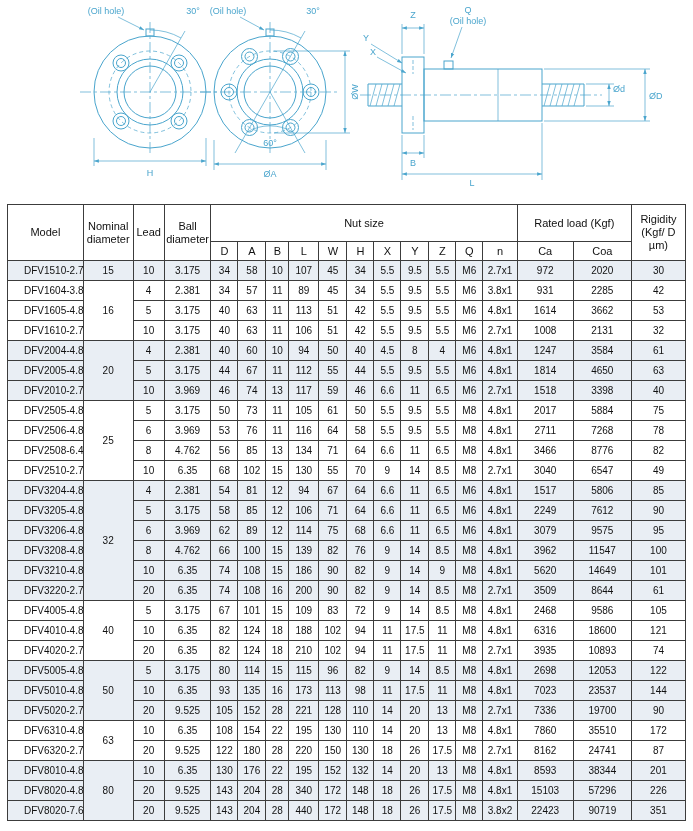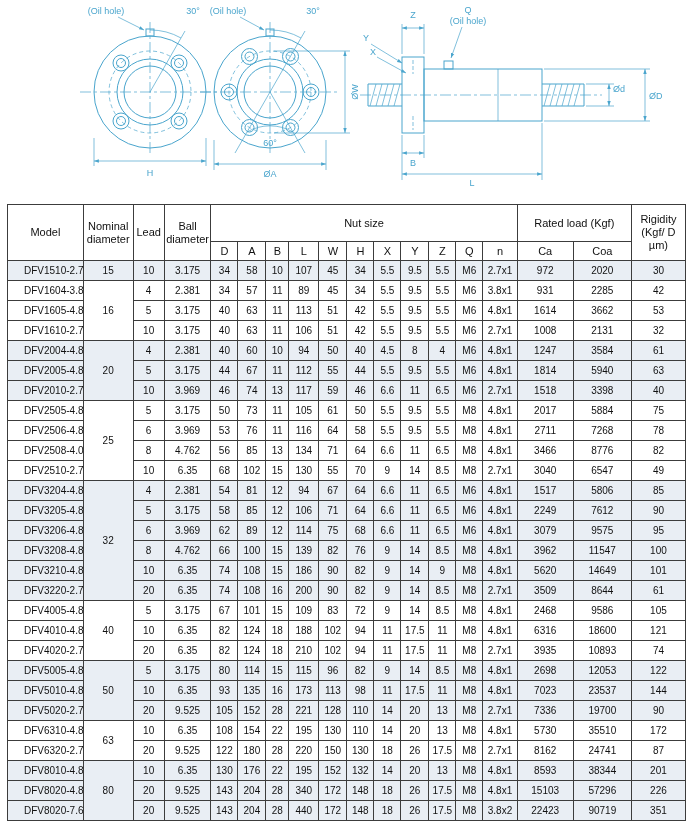--- a/index.html
+++ b/index.html
@@ -364,21 +364,21 @@
         <td>11</td>
         <td>112</td>
         <td>55</td>
         <td>44</td>
         <td>5.5</td>
         <td>9.5</td>
         <td>5.5</td>
         <td>M6</td>
         <td>4.8x1</td>
         <td>1814</td>
-        <td>5940</td>
+        <td>4650</td>
         <td>63</td>
       </tr>
       <tr class="shaded">
         <td class="model-cell">DFV2010-2.7</td>
         <td>10</td>
         <td>3.969</td>
         <td>46</td>
         <td>74</td>
         <td>13</td>
         <td>117</td>
@@ -426,21 +426,21 @@
         <td>5.5</td>
         <td>9.5</td>
         <td>5.5</td>
         <td>M8</td>
         <td>4.8x1</td>
         <td>2711</td>
         <td>7268</td>
         <td>78</td>
       </tr>
       <tr>
-        <td class="model-cell">DFV2508-4.0</td>
+        <td class="model-cell">DFV2508-6.4</td>
         <td>8</td>
         <td>4.762</td>
         <td>56</td>
         <td>85</td>
         <td>13</td>
         <td>134</td>
         <td>71</td>
         <td>64</td>
         <td>6.6</td>
         <td>11</td>
@@ -710,21 +710,21 @@
         <td>154</td>
         <td>22</td>
         <td>195</td>
         <td>130</td>
         <td>110</td>
         <td>14</td>
         <td>20</td>
         <td>13</td>
         <td>M8</td>
         <td>4.8x1</td>
-        <td>5730</td>
+        <td>7860</td>
         <td>35510</td>
         <td>172</td>
       </tr>
       <tr>
         <td class="model-cell">DFV6320-2.7</td>
         <td>20</td>
         <td>9.525</td>
         <td>122</td>
         <td>180</td>
         <td>28</td>

